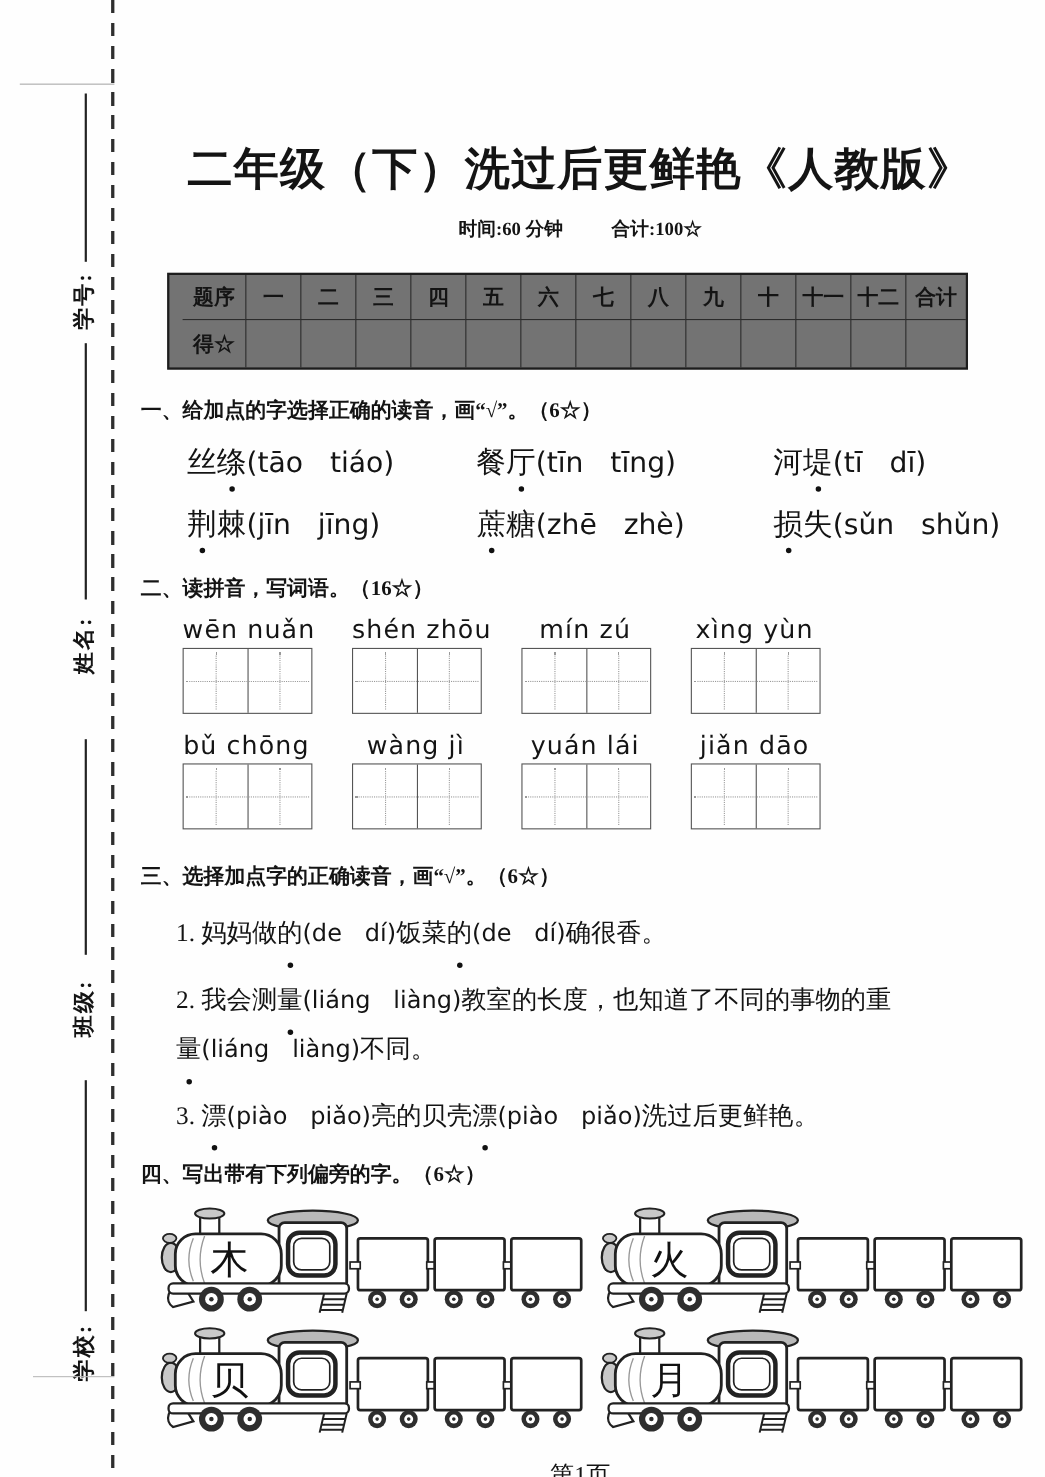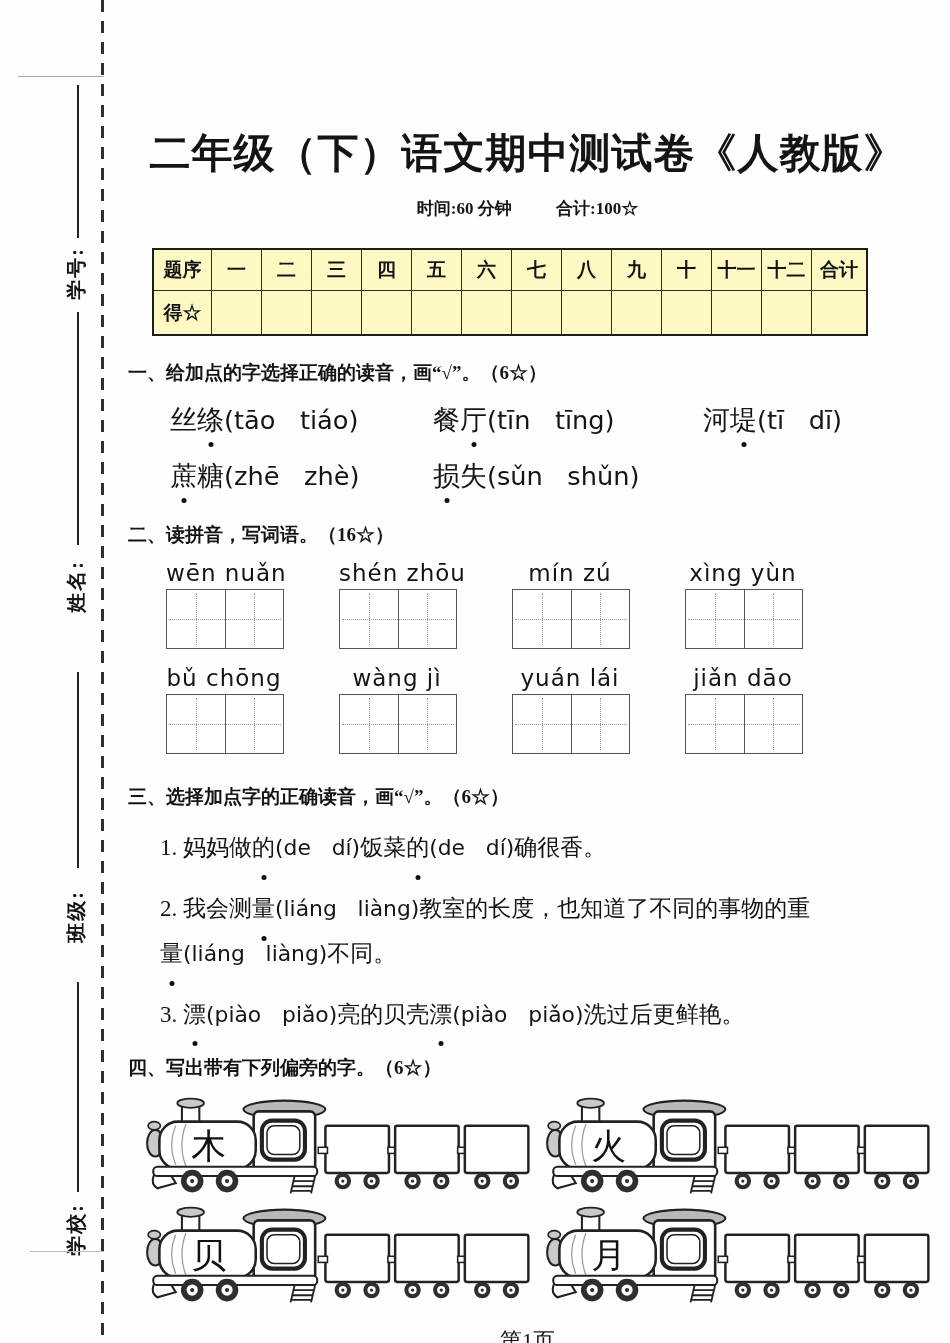--- a/index.html
+++ b/index.html
@@ -14,37 +14,37 @@
   .side-line{position:absolute;left:77px;width:2px;background:#222;}
   .side-label{position:absolute;left:28px;width:96px;text-align:center;
     transform:rotate(-90deg);font-size:20px;font-weight:700;letter-spacing:2px;}
   
   #main{position:absolute;left:105px;top:0;width:845px;padding:0 0 0 0;}
   #title{margin-top:126px;text-align:center;font-size:41px;font-weight:700;letter-spacing:1px;}
   #subtitle{margin-top:16px;text-align:center;font-size:17px;font-weight:700;}
   #subtitle span{margin:0 20px;}
   
   #score{display:grid;grid-template-columns:57px repeat(12,1fr) 55px;
-    width:712px;margin:28px 0 0 47px;border:2.5px solid #1d1d1d;background:#fef9c3;}
+    width:712px;margin:28px 0 0 47px;border:2.5px solid #1d1d1d;background:#737373;padding-left:12px;}
   .tcell{border-left:1.3px solid #2b2b2b;height:40px;display:flex;align-items:center;
     justify-content:center;font-size:19px;font-weight:700;}
   .tcell.nl{border-left:none;}
   .tcell.r2{border-top:1.3px solid #2b2b2b;height:43px;}
   
   .qhead{margin:24px 0 0 23px;font-size:19px;font-weight:600;}
   
   .dot{position:relative;display:inline-block;}
   .dot::after{content:"";position:absolute;left:50%;bottom:-9px;width:5px;height:5px;
     border-radius:50%;background:#111;transform:translateX(-50%);}
   .pin{font-family:"DejaVu Sans","Liberation Sans",sans-serif;white-space:pre;font-size:0.95em;}
   
   #q1-items{display:grid;grid-template-columns:263px 270px auto;row-gap:20px;
     margin:16px 0 0 65px;font-size:27px;}
   
-  .q2row{display:flex;gap:57px;margin:12px 0 0 61px;align-items:flex-end;}
+  .q2row{display:flex;gap:38px;margin:12px 0 0 61px;align-items:flex-end;}
   .word{width:116px;text-align:center;}
   .pinyin{font-family:"DejaVu Sans","Liberation Sans",sans-serif;font-size:23px;
     letter-spacing:1px;margin-bottom:3px;white-space:nowrap;}
   .wbox{position:relative;display:flex;width:116px;height:58px;border:1.6px solid #555;background:#fff;}
   .wbox::after{content:"";position:absolute;left:2px;right:2px;top:50%;border-top:1.5px dotted #999;}
   .wcell{position:relative;flex:1;}
   .wcell::before{content:"";position:absolute;left:50%;top:3px;bottom:3px;border-left:1.5px dotted #999;}
   .wcell + .wcell{border-left:1.6px solid #555;}
   
   .q3-item{margin:16px 0 0 55px;font-size:23px;line-height:1.95;}
@@ -67,21 +67,21 @@
   <div class="side-line" style="top:312px;height:233px;"></div>
   <div class="side-label" style="top:573px;">姓名:</div>
   <div class="side-line" style="top:672px;height:196px;"></div>
   <div class="side-label" style="top:903px;">班级:</div>
   <div class="side-line" style="top:982px;height:210px;"></div>
   <div class="side-label" style="top:1216px;">学校:</div>
   <div class="side-hline" style="left:30px;top:1251px;width:74px;background:#bbb;"></div>
 
   <div id="main">
 
-    <div id="title">二年级（下）语文期中测试卷《人教版》</div>
+    <div id="title">二年级（下）洗过后更鲜艳《人教版》</div>
 
     <div id="subtitle">
       <span>时间:60 分钟</span>
       <span>合计:100☆</span>
     </div>
 
     <div id="score">
         <div class="tcell nl">题序</div>
         <div class="tcell">一</div>
         <div class="tcell">二</div>
@@ -110,20 +110,21 @@
         <div class="tcell r2"></div>
         <div class="tcell r2"></div>
         <div class="tcell r2"></div>
       </div>
 
     <div class="qhead">一、给加点的字选择正确的读音，画“√”。（6☆）</div>
     <div id="q1-items">
         <div><span>丝</span><span class="dot">绦</span><span class="pin">(tāo   tiáo)</span></div>
         <div><span>餐</span><span class="dot">厅</span><span class="pin">(tīn   tīng)</span></div>
         <div><span>河</span><span class="dot">堤</span><span class="pin">(tī   dī)</span></div>
+        <div><span class="dot">荆</span><span>棘</span><span class="pin">(jīn   jīng)</span></div>
         <div><span class="dot">蔗</span><span>糖</span><span class="pin">(zhē   zhè)</span></div>
         <div><span class="dot">损</span><span>失</span><span class="pin">(sǔn   shǔn)</span></div>
       </div>
 
     <div class="qhead" style="margin-top:28px;">二、读拼音，写词语。（16☆）</div>
     <div class="q2row" id="q2row1">
         <div class="word">
           <div class="pinyin">wēn nuǎn</div>
           <div class="wbox">
             <div class="wcell"></div>

